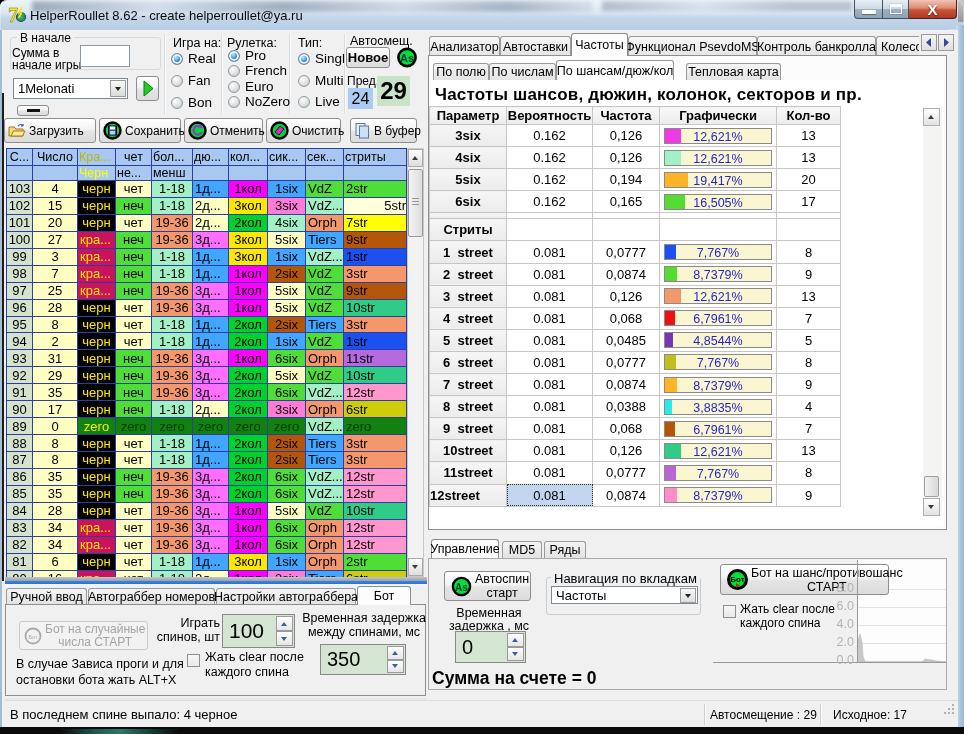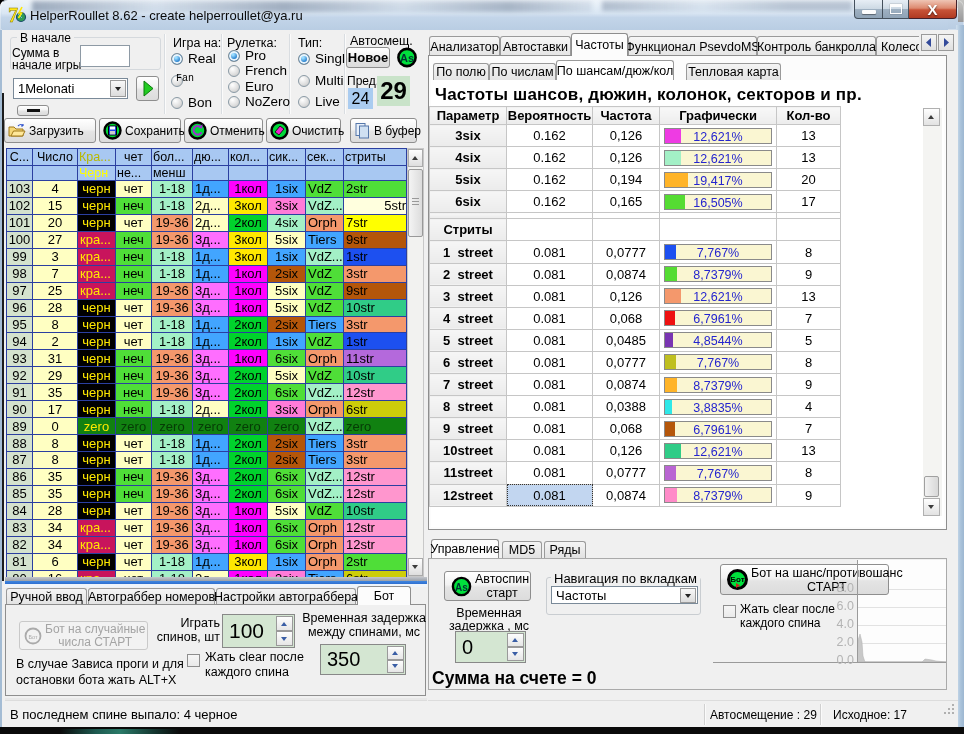--- a/index.html
+++ b/index.html
@@ -79,21 +79,21 @@
 <svg width="21" height="23" viewBox="0 0 21 23">
       <path d="M7 4 L16 11.5 L7 19 Z" fill="#22cc22" stroke="#0a7a0a" stroke-width="1"></path>
     </svg></div>
 <div class="ab btn" style="left:17px;top:105px;width:32px;height:11px;">
     <div class="ab" style="left:9px;top:3px;width:13px;height:3px;background:#111;"></div>
   </div>
 <div class="ab" style="left:173px;top:36px;font-size:12.5px;">Игра на:</div>
 <div class="radio on ab" style="left:171px;top:53px;"></div>
 <div class="ab" style="left:188px;top:51px;font-size:13.5px;">Real</div>
 <div class="radio ab" style="left:171px;top:75px;"></div>
-<div class="ab" style="left:176px;top:73px;font-size:10px;font-family:Liberation Mono, monospace;">Fan</div>
+<div class="ab" style="left:188px;top:73px;font-size:13px;">Fan</div>
 <div class="radio ab" style="left:171px;top:97px;"></div>
 <div class="ab" style="left:188px;top:95px;font-size:13.5px;">Bon</div>
 <div class="ab" style="left:227px;top:36px;font-size:12.5px;">Рулетка:</div>
 <div class="radio on ab" style="left:228px;top:50px;"></div>
 <div class="ab" style="left:245px;top:48px;font-size:13.5px;">Pro</div>
 <div class="radio ab" style="left:228px;top:65px;"></div>
 <div class="ab" style="left:245px;top:63px;font-size:13.5px;">French</div>
 <div class="radio ab" style="left:228px;top:81px;"></div>
 <div class="ab" style="left:245px;top:79px;font-size:13.5px;">Euro</div>
 <div class="radio ab" style="left:228px;top:96px;"></div>
@@ -766,21 +766,21 @@
           <td style="border:1px solid #c6c6c6;font-size:13px;text-align:center;padding:0;background:#fff;">0,0777</td>
           <td style="border:1px solid #c6c6c6;font-size:13px;text-align:center;padding:0;background:#fff;">
             <div style="margin:0 auto;width:108px;height:16px;border:1px solid #8a8a8a;background:#faf6d2;position:relative;">
 <div style="position:absolute;left:0;top:0;bottom:0;width:11px;background:#B965D2;"></div>
 <div style="position:absolute;left:0;right:0;top:0;font-size:12.5px;color:#2525cf;text-align:center;line-height:16px;">7,767%</div>
             </div>
           </td>
           <td style="border:1px solid #c6c6c6;font-size:13px;text-align:center;padding:0;background:#fff;">8</td>
         </tr>
 <tr style="height:22.1px;">
-          <td style="border:1px solid #c6c6c6;font-size:13px;font-weight:bold;text-align:center;padding:0;background:linear-gradient(#f6f6f6,#ebebeb);">12street</td>
+          <td style="border:1px solid #c6c6c6;font-size:13px;font-weight:bold;padding:0;background:linear-gradient(#f6f6f6,#ebebeb);">12street</td>
           <td style="border:1px solid #c6c6c6;font-size:13px;text-align:center;padding:0;background:#fff; background:#c2d6f0;outline:1px dotted #333;outline-offset:-1px;">0.081</td>
           <td style="border:1px solid #c6c6c6;font-size:13px;text-align:center;padding:0;background:#fff;">0,0874</td>
           <td style="border:1px solid #c6c6c6;font-size:13px;text-align:center;padding:0;background:#fff;">
             <div style="margin:0 auto;width:108px;height:16px;border:1px solid #8a8a8a;background:#faf6d2;position:relative;">
 <div style="position:absolute;left:0;top:0;bottom:0;width:12px;background:#FF8BC8;"></div>
 <div style="position:absolute;left:0;right:0;top:0;font-size:12.5px;color:#2525cf;text-align:center;line-height:16px;">8,7379%</div>
             </div>
           </td>
           <td style="border:1px solid #c6c6c6;font-size:13px;text-align:center;padding:0;background:#fff;">9</td>
         </tr>

